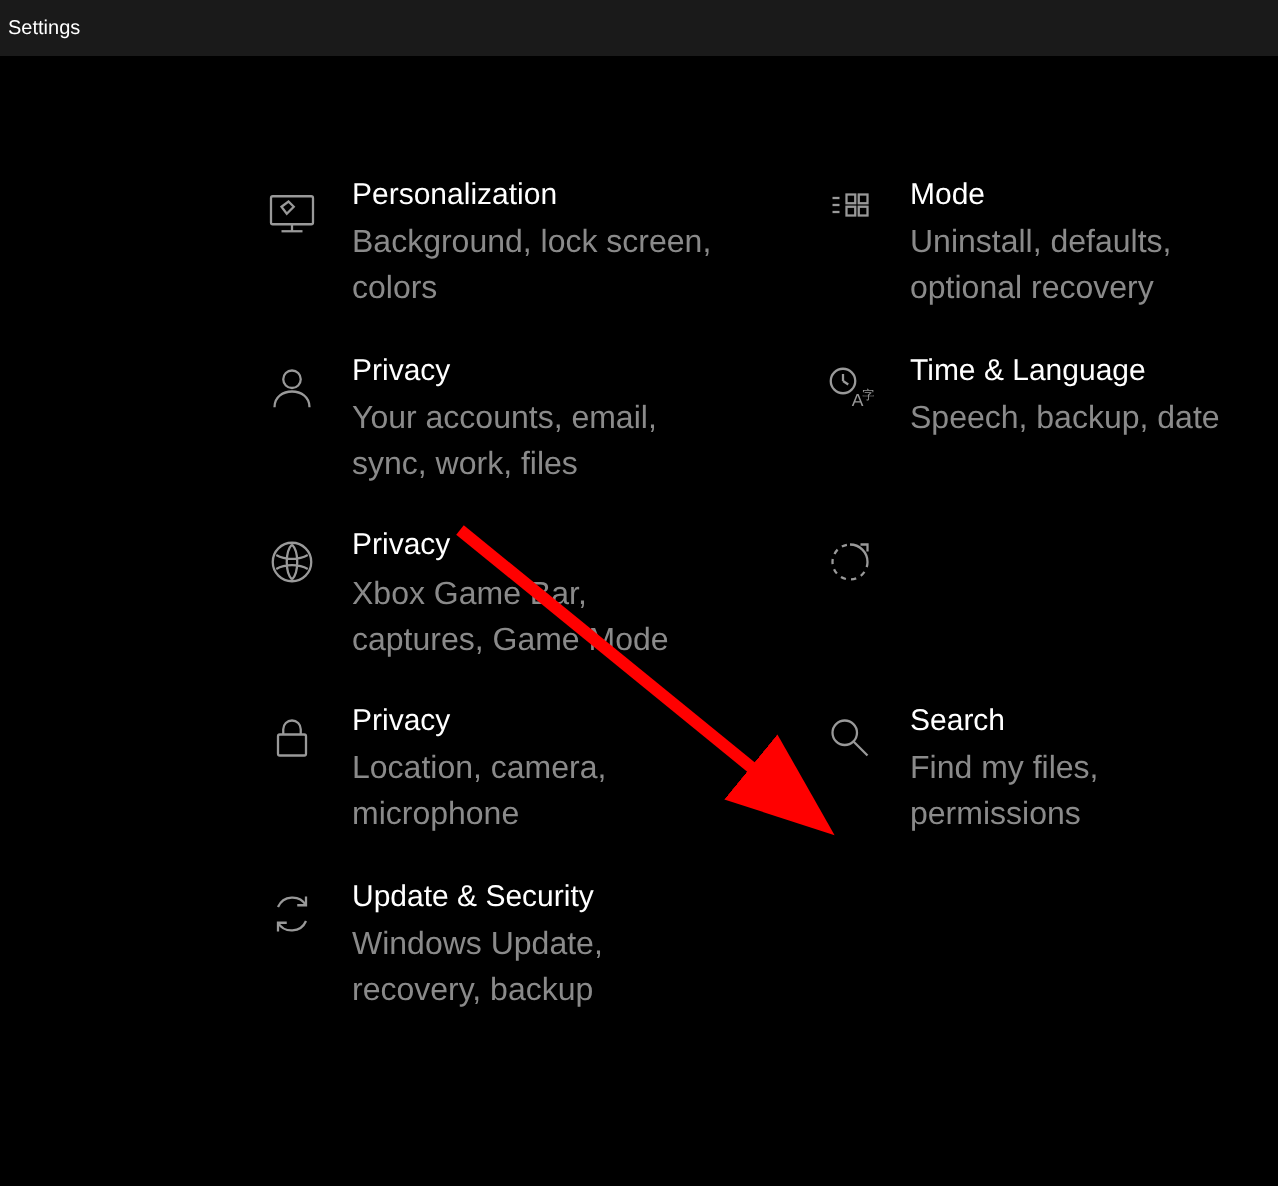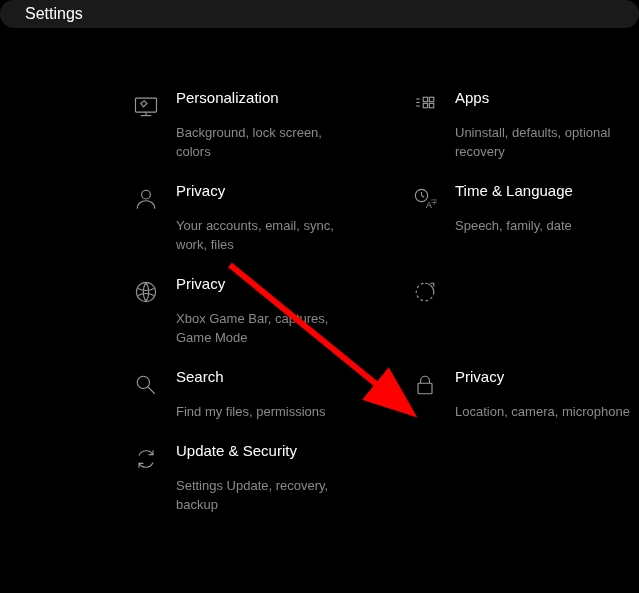--- a/index.html
+++ b/index.html
@@ -14,24 +14,23 @@
       font-family: "Segoe UI", Arial, sans-serif;
       color: #fff;
       overflow: hidden;
       position: relative;
     }
     .titlebar {
       height: 28px;
       background: #1a1a1a;
       display: flex;
       align-items: center;
-      padding-left: 25px;
-      font-size: 16px;
+      padding-left: 4px;
+      font-size: 10px;
       color: #fff;
-      border-radius: 14px;
     }
     .content {
       padding-top: 60px;
       padding-left: 130px;
       padding-right: 10px;
     }
     .grid {
       display: grid;
       grid-template-columns: 260px 230px;
       column-gap: 10px;
@@ -63,24 +62,24 @@
     .item-text {
       display: flex;
       flex-direction: column;
     }
     .item-title {
       font-size: 15px;
       color: #fff;
       line-height: 1.35;
     }
     .item-desc {
-      font-size: 13px;
+      font-size: 16px;
       color: #8a8a8a;
       line-height: 1.45;
-      margin-top: 16px;
+      margin-top: 2px;
       max-width: 180px;
     }
     .arrow {
       position: absolute;
       pointer-events: none;
     }
   </style>
 </head>
 <body>
 
@@ -112,21 +111,21 @@
             <line x1="6" y1="8" x2="10" y2="8"></line>
             <line x1="6" y1="12" x2="10" y2="12"></line>
             <line x1="6" y1="16" x2="10" y2="16"></line>
             <rect x="14" y="6" width="5" height="5"></rect>
             <rect x="21" y="6" width="5" height="5"></rect>
             <rect x="14" y="13" width="5" height="5"></rect>
             <rect x="21" y="13" width="5" height="5"></rect>
           </svg>
       </span>
       <div class="item-text">
-        <span class="item-title">Apps</span>
+        <span class="item-title">Mode</span>
         <span class="item-desc">Uninstall, defaults, optional recovery</span>
       </div>
     </div>
 
     <div class="item">
       <span class="icon-wrap">
         <svg viewBox="0 0 32 32">
             <circle cx="16" cy="11" r="5"></circle>
             <path d="M6 27 c0-6 5-9 10-9 s10 3 10 9"></path>
           </svg>
@@ -142,21 +141,21 @@
         <svg viewBox="0 0 32 32">
             <circle cx="12" cy="12" r="7"></circle>
             <line x1="12" y1="8" x2="12" y2="12"></line>
             <line x1="12" y1="12" x2="15" y2="14"></line>
             <text x="17" y="26" font-size="10" stroke="none" fill="#999">A</text>
             <text x="23" y="22" font-size="7" stroke="none" fill="#999">字</text>
           </svg>
       </span>
       <div class="item-text">
         <span class="item-title">Time &amp; Language</span>
-        <span class="item-desc">Speech, family, date</span>
+        <span class="item-desc">Speech, backup, date</span>
       </div>
     </div>
 
     <div class="item">
       <span class="icon-wrap">
         <svg viewBox="0 0 32 32">
             <circle cx="16" cy="16" r="11"></circle>
             <path d="M16 6 C12 10 12 22 16 26 M16 6 C20 10 20 22 16 26 M7 12 C12 15 20 15 25 12 M7 20 C12 17 20 17 25 20"></path>
           </svg>
       </span>
@@ -172,55 +171,55 @@
             <path d="M26 16 A10 10 0 1 1 16 6" stroke-dasharray="3 3"></path>
             <path d="M26 16 A10 10 0 0 0 16 6"></path>
             <polyline points="22,6 26,6 26,10" fill="none"></polyline>
           </svg>
       </span>
     </div>
 
     <div class="item">
       <span class="icon-wrap">
         <svg viewBox="0 0 32 32">
+            <rect x="8" y="14" width="16" height="12" rx="1"></rect>
+            <path d="M11 14 v-3 a5 5 0 0 1 10 0 v3"></path>
+          </svg>
+      </span>
+      <div class="item-text">
+        <span class="item-title">Privacy</span>
+        <span class="item-desc">Location, camera, microphone</span>
+      </div>
+    </div>
+
+    <div class="item">
+      <span class="icon-wrap">
+        <svg viewBox="0 0 32 32">
             <circle cx="13" cy="13" r="7"></circle>
             <line x1="18" y1="18" x2="26" y2="26"></line>
           </svg>
       </span>
       <div class="item-text">
         <span class="item-title">Search</span>
         <span class="item-desc">Find my files, permissions</span>
-      </div>
-    </div>
-
-    <div class="item">
-      <span class="icon-wrap">
-        <svg viewBox="0 0 32 32">
-            <rect x="8" y="14" width="16" height="12" rx="1"></rect>
-            <path d="M11 14 v-3 a5 5 0 0 1 10 0 v3"></path>
-          </svg>
-      </span>
-      <div class="item-text">
-        <span class="item-title">Privacy</span>
-        <span class="item-desc">Location, camera, microphone</span>
       </div>
     </div>
 
     <div class="item">
       <span class="icon-wrap">
         <svg viewBox="0 0 32 32">
             <path d="M8 12 A9 9 0 0 1 24 11"></path>
             <polyline points="24,6 24,11 19,11" fill="none"></polyline>
             <path d="M24 20 A9 9 0 0 1 8 21"></path>
             <polyline points="8,26 8,21 13,21" fill="none"></polyline>
           </svg>
       </span>
       <div class="item-text">
         <span class="item-title">Update &amp; Security</span>
-        <span class="item-desc">Settings Update, recovery, backup</span>
+        <span class="item-desc">Windows Update, recovery, backup</span>
       </div>
     </div>
 
   </div>
 </div>
 
 <svg class="arrow" width="639" height="593" style="left:0;top:0">
   <defs>
     <marker id="ah" markerWidth="10" markerHeight="10" refX="7" refY="3.5" orient="auto">
       <polygon points="0 0, 9 3.5, 0 7" fill="#ff0000"></polygon>

